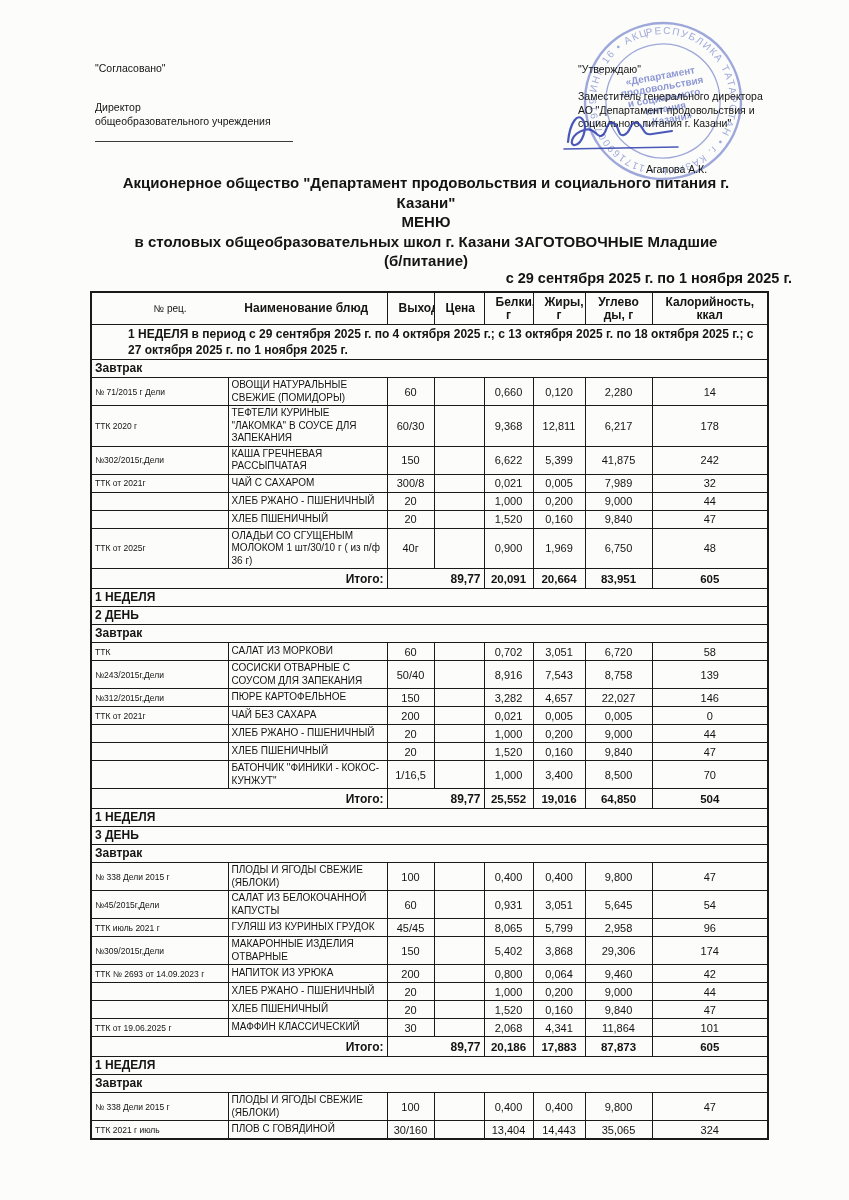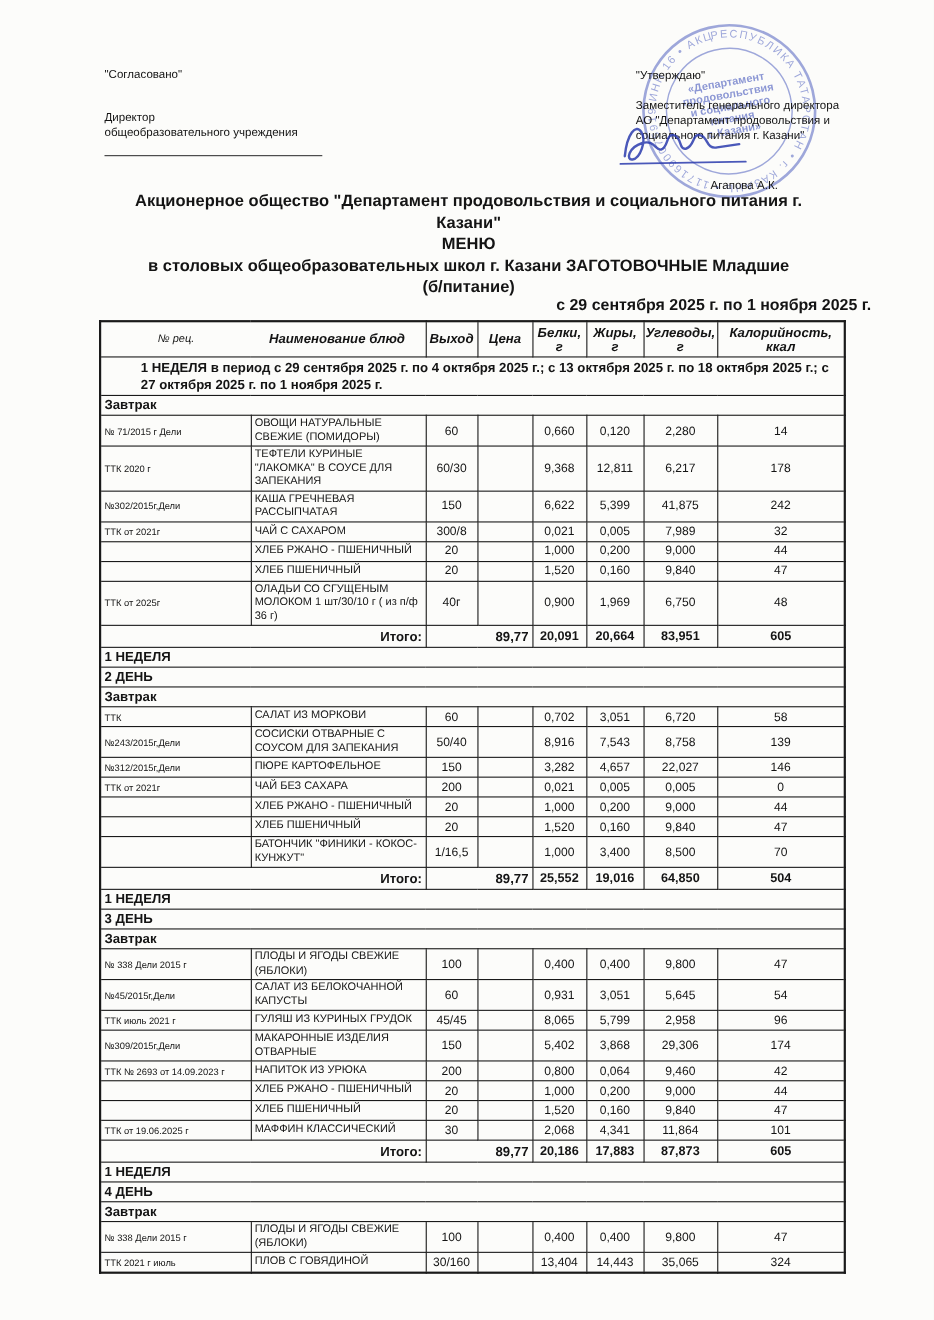--- a/index.html
+++ b/index.html
@@ -9,21 +9,21 @@
   .hdr-small{font-size:10.5px;line-height:13.5px;}
   .sig-line{border-top:1.5px solid #3a3a3a;height:0;}
   .title-block{left:70px;width:712px;top:173px;text-align:center;font-weight:bold;
                font-size:15px;line-height:19.5px;}
   .date-line{right:57px;top:270px;font-weight:bold;font-size:14.5px;}
   .stamp-center{color:#4355bb;font-weight:bold;font-size:10px;line-height:11px;text-align:center;
                 transform:rotate(-10deg);opacity:.6;}
   table.menu{border-collapse:collapse;table-layout:fixed;position:absolute;left:90px;top:291px;
              width:677px;border:2px solid #1a1a1a;}
   table.menu td,table.menu th{border:1px solid #1a1a1a;padding:1px 3px;vertical-align:middle;overflow:hidden;}
-  table.menu th{font-size:12px;font-weight:bold;height:31px;padding:0 1px;line-height:13px;font-style:italic;}
+  table.menu th{font-size:12px;font-weight:bold;height:31px;padding:0 11px;line-height:13px;}
   .th-flex{display:flex;align-items:center;height:100%;}
   .th-rec{width:134px;font-size:10px;font-weight:normal;text-align:center;}
   .th-nm{flex:1;text-align:center;}
   .th-carbs{word-break:break-all;}
   td.band{font-weight:bold;font-size:12px;text-align:left;padding:1px 4px;height:15px;line-height:15px;}
   td.band.wrap{line-height:16px;padding-left:36px;}
   td.recipe{font-size:8.5px;line-height:10px;padding:1px 2px;}
   td.dish{font-size:10px;line-height:12.5px;height:15px;}
   td.num{font-size:11px;text-align:center;}
   td.total-label{font-weight:bold;font-size:12px;text-align:right;padding-right:4px;height:17px;}
@@ -376,23 +376,20 @@
           <td colspan="2" class="total-price">89,77</td>
           <td class="num b">20,186</td>
           <td class="num b">17,883</td>
           <td class="num b">87,873</td>
           <td class="num b">605</td>
         </tr>
         <tr>
           <td colspan="8" class="band">1 НЕДЕЛЯ</td>
         </tr>
         <tr>
-          <td colspan="8" class="band">4 ДЕНЬ</td>
-        </tr>
-        <tr>
           <td colspan="8" class="band">Завтрак</td>
         </tr>
         <tr>
           <td class="recipe">№ 338 Дели 2015 г</td>
           <td class="dish">ПЛОДЫ И ЯГОДЫ СВЕЖИЕ (ЯБЛОКИ)</td>
           <td class="num">100</td>
           <td class="num"></td>
           <td class="num">0,400</td>
           <td class="num">0,400</td>
           <td class="num">9,800</td>

